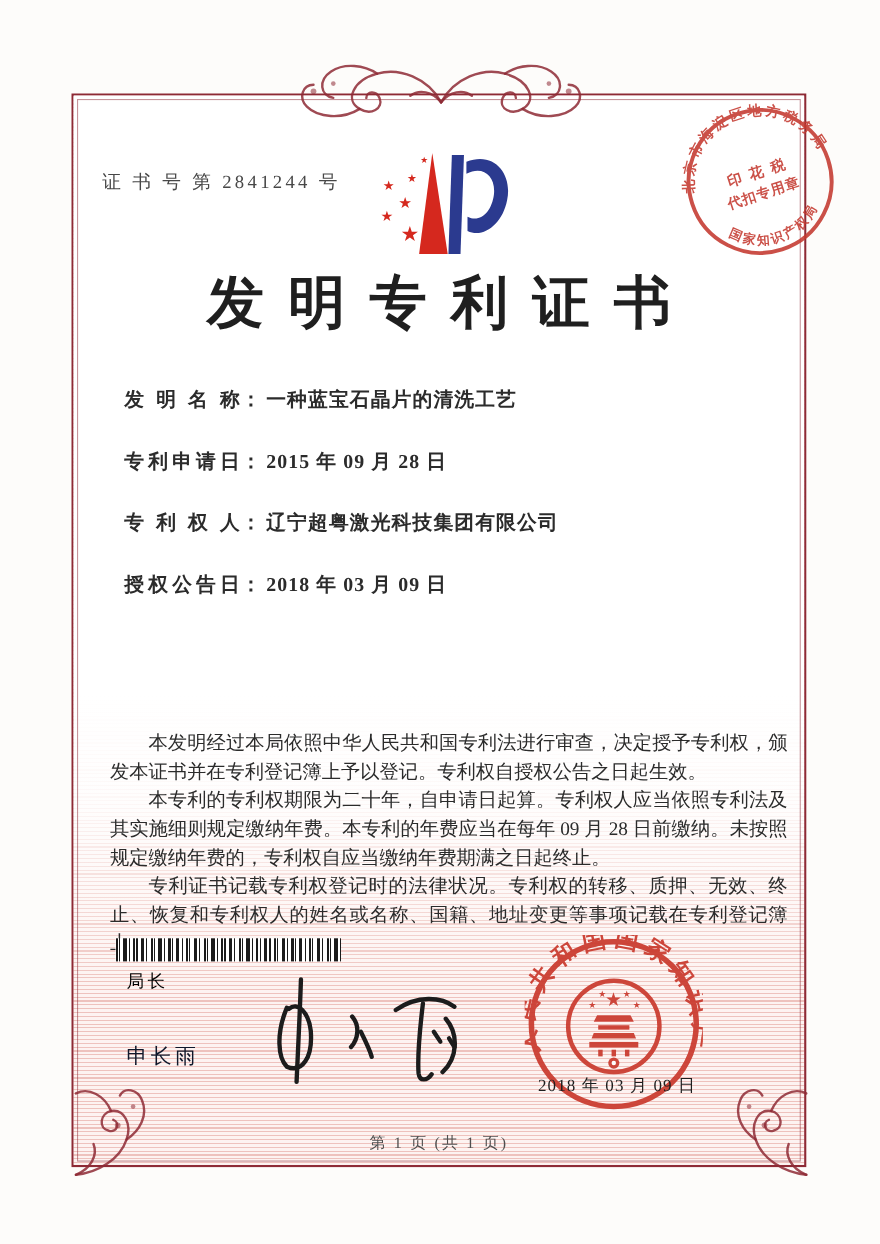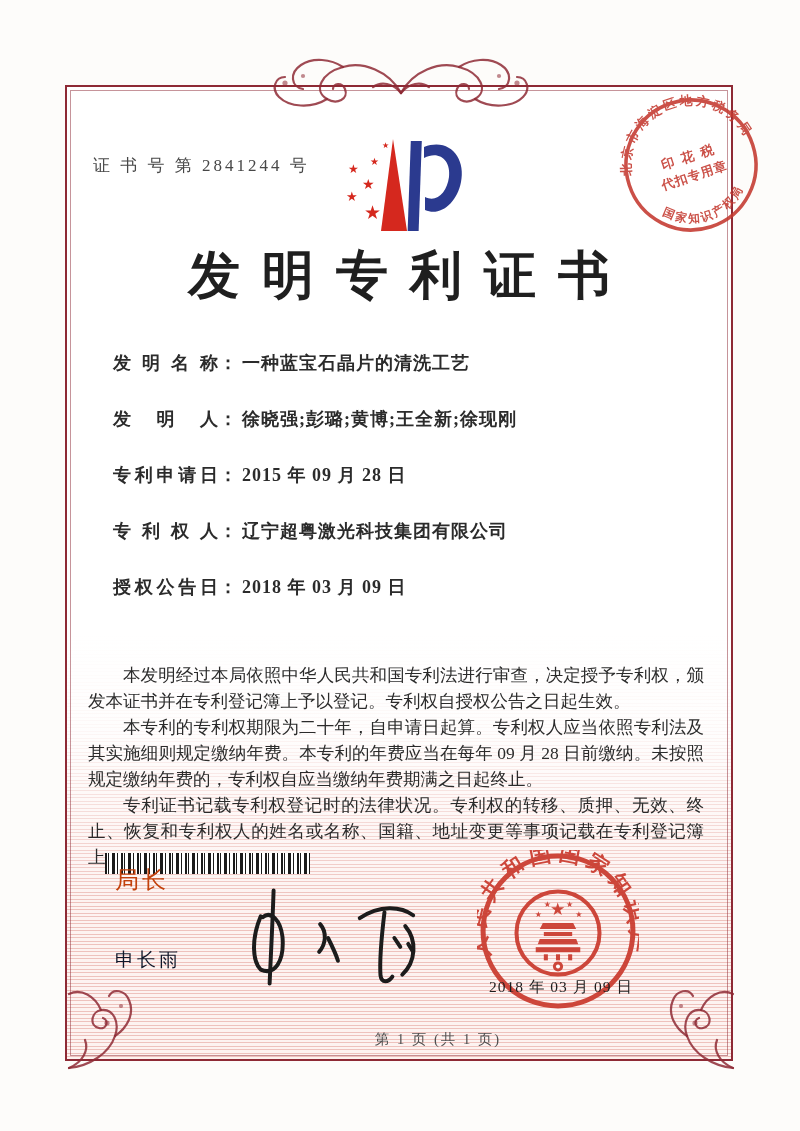--- a/index.html
+++ b/index.html
@@ -45,42 +45,42 @@
   .title{
     position:absolute;left:65px;top:241px;width:668px;text-align:center;z-index:3;
     font-size:52px;font-weight:bold;letter-spacing:22px;text-indent:22px;color:#1f1f1f;
   }
   
   .fields{position:absolute;left:113px;top:351px;z-index:3;font-size:18px;letter-spacing:1px;}
   .f-row{height:23px;margin-bottom:33px;white-space:nowrap;font-weight:bold;}
   .f-label{display:inline-block;width:106px;text-align:justify;text-align-last:justify;vertical-align:top;}
   .f-colon{display:inline-block;margin-right:4px;}
   
-  .body-text{position:absolute;left:88px;top:662px;width:616px;z-index:3;
+  .body-text{position:absolute;left:100px;top:662px;width:616px;z-index:3;
     font-size:17.5px;line-height:26px;text-align:justify;color:#2b2b2b;}
   .body-text p{margin:0;text-indent:2em;}
   
   .barcode{position:absolute;left:105px;top:853px;width:205px;height:21px;z-index:3;
     background:repeating-linear-gradient(90deg,
       #1a1a1a 0px,#1a1a1a 2px,#fff 2px,#fff 3px,
       #1a1a1a 3px,#1a1a1a 4px,#fff 4px,#fff 7px,
       #1a1a1a 7px,#1a1a1a 10px,#fff 10px,#fff 12px,
       #1a1a1a 12px,#1a1a1a 13px,#fff 13px,#fff 16px);}
-  .officer-title{position:absolute;left:115px;top:864px;font-size:24px;letter-spacing:3px;color:#c2410c;z-index:3;}
+  .officer-title{position:absolute;left:115px;top:882px;font-size:16px;letter-spacing:3px;color:#000000;z-index:3;}
   .officer-name{position:absolute;left:115px;top:947px;font-size:19px;letter-spacing:3px;color:#0f172a;z-index:3;}
   .signature{position:absolute;left:233px;top:878px;width:198px;height:118px;z-index:3;}
   .signature path{fill:none;stroke:#1c1c1c;stroke-width:4;stroke-linecap:round;stroke-linejoin:round;}
   .big-seal{position:absolute;left:477px;top:850px;width:162px;height:162px;z-index:4;opacity:.93;}
   .seal-stroke{fill:none;stroke:var(--seal_red,#ca3a2e);}
   .seal-fill{fill:var(--seal_red,#ca3a2e);}
   .seal-ring-txt{fill:var(--seal_red,#ca3a2e);font-weight:bold;font-size:21px;letter-spacing:6px;
     font-family:"Liberation Serif","DejaVu Serif",serif;}
   .seal-date{position:absolute;left:489px;top:977px;font-size:15.5px;letter-spacing:1px;color:#1e1e1e;z-index:5;}
   .footer{position:absolute;left:65px;top:1030px;width:668px;text-align:center;z-index:3;
-    font-size:14.5px;letter-spacing:2px;color:#4f4f4f;margin-left:39px;}
+    font-size:14.5px;letter-spacing:2px;color:#4f4f4f;}
   .star{font-family:"DejaVu Sans",sans-serif;}
 </style>
 </head>
 <body>
 
 <div class="page">
 
   <div class="frame-outer">
     <div class="guilloche"></div>
     <div class="frame-inner"></div>
@@ -149,23 +149,20 @@
     <text class="star logo-red" x="8" y="38" font-size="12">★</text>
     <text class="star logo-red" x="30" y="30" font-size="10">★</text>
     <text class="star logo-red" x="42" y="13" font-size="8">★</text>
   </svg>
 
   <div class="title">发明专利证书</div>
 
   <div class="fields">
     <div class="f-row">
       <span class="f-label">发明名称</span><span class="f-colon">：</span><span class="f-value">一种蓝宝石晶片的清洗工艺</span>
-    </div>
-    <div class="f-row">
-      <span class="f-label">发明人</span><span class="f-colon">：</span><span class="f-value">徐晓强;彭璐;黄博;王全新;徐现刚</span>
     </div>
     <div class="f-row">
       <span class="f-label">专利申请日</span><span class="f-colon">：</span><span class="f-value">2015 年 09 月 28 日</span>
     </div>
     <div class="f-row">
       <span class="f-label">专利权人</span><span class="f-colon">：</span><span class="f-value">辽宁超粤激光科技集团有限公司</span>
     </div>
     <div class="f-row">
       <span class="f-label">授权公告日</span><span class="f-colon">：</span><span class="f-value">2018 年 03 月 09 日</span>
     </div>

